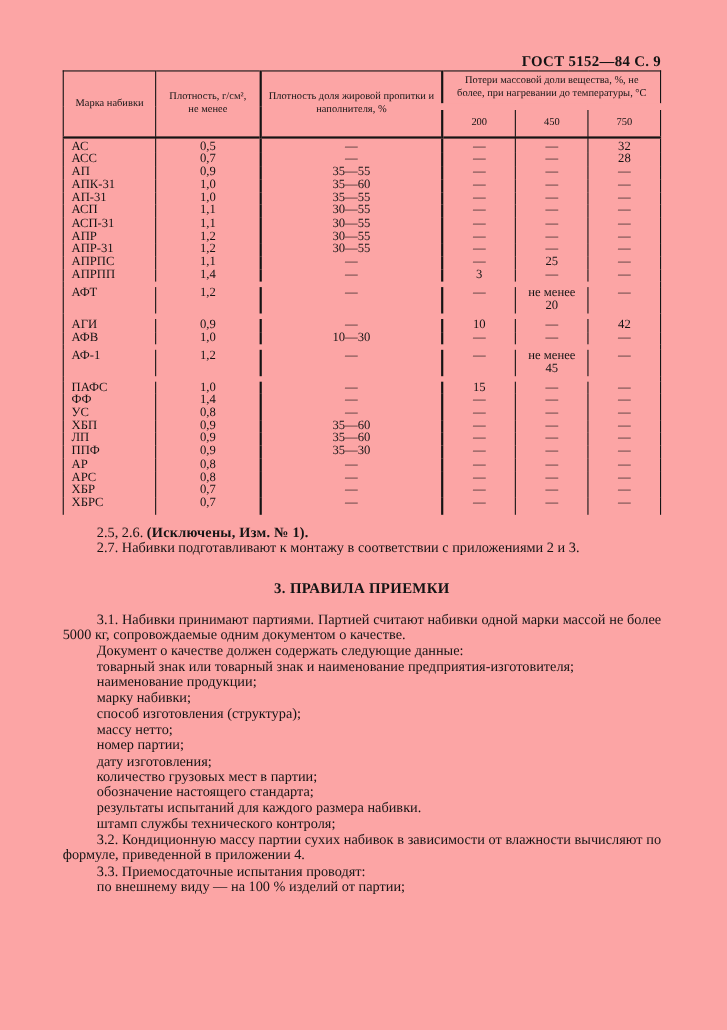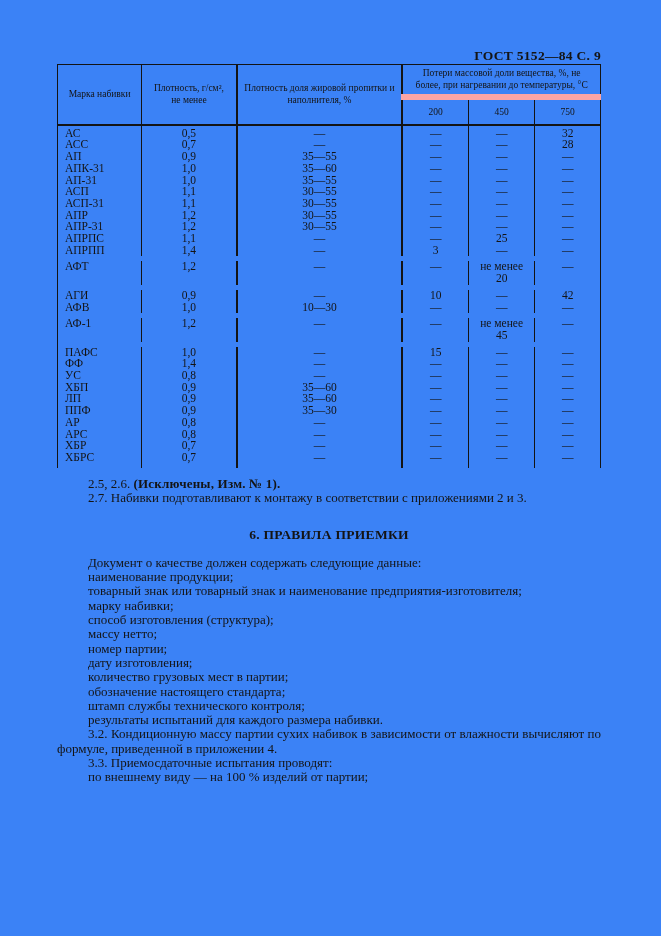--- a/index.html
+++ b/index.html
@@ -1,18 +1,18 @@
 <!DOCTYPE html>
 <html><head>
 <meta charset="utf-8">
 <style>
   html,body { margin:0; padding:0; background:#888; }
   .page {
     width:661px; height:936px;
-    background:#3b82f6;
+    background:#fca5a5;
     box-sizing:border-box;
     padding:48px 60px 0 57px;
     font-family:"Liberation Serif","DejaVu Serif",serif;
     color:#141414;
     position:relative;
     overflow:hidden;
     margin:0 auto;
   }
   .doc-header {
     text-align:right;
@@ -342,33 +342,34 @@
           <td>—</td>
         </tr>
       </tbody>
   </table>
 
   <div class="notes">
     <p class="note"><span>2.5, 2.6.</span>&nbsp;<b>(Исключены, Изм. № 1).</b></p>
     <p class="note">2.7. Набивки подготавливают к монтажу в соответствии с приложениями 2 и 3.</p>
   </div>
 
-  <div class="section-title">6. ПРАВИЛА ПРИЕМКИ</div>
+  <div class="section-title">3. ПРАВИЛА ПРИЕМКИ</div>
 
   <div class="paragraphs">
+      <p>3.1. Набивки принимают партиями. Партией считают набивки одной марки массой не более 5000 кг, сопровождаемые одним документом о качестве.</p>
       <p>Документ о качестве должен содержать следующие данные:</p>
+      <p>товарный знак или товарный знак и наименование предприятия-изготовителя;</p>
       <p>наименование продукции;</p>
-      <p>товарный знак или товарный знак и наименование предприятия-изготовителя;</p>
       <p>марку набивки;</p>
       <p>способ изготовления (структура);</p>
       <p>массу нетто;</p>
       <p>номер партии;</p>
       <p>дату изготовления;</p>
       <p>количество грузовых мест в партии;</p>
       <p>обозначение настоящего стандарта;</p>
+      <p>результаты испытаний для каждого размера набивки.</p>
       <p>штамп службы технического контроля;</p>
-      <p>результаты испытаний для каждого размера набивки.</p>
       <p>3.2. Кондиционную массу партии сухих набивок в зависимости от влажности вычисляют по формуле, приведенной в приложении 4.</p>
       <p>3.3. Приемосдаточные испытания проводят:</p>
       <p>по внешнему виду — на 100 % изделий от партии;</p>
     </div>
 
 </div>
 
 </body></html>

